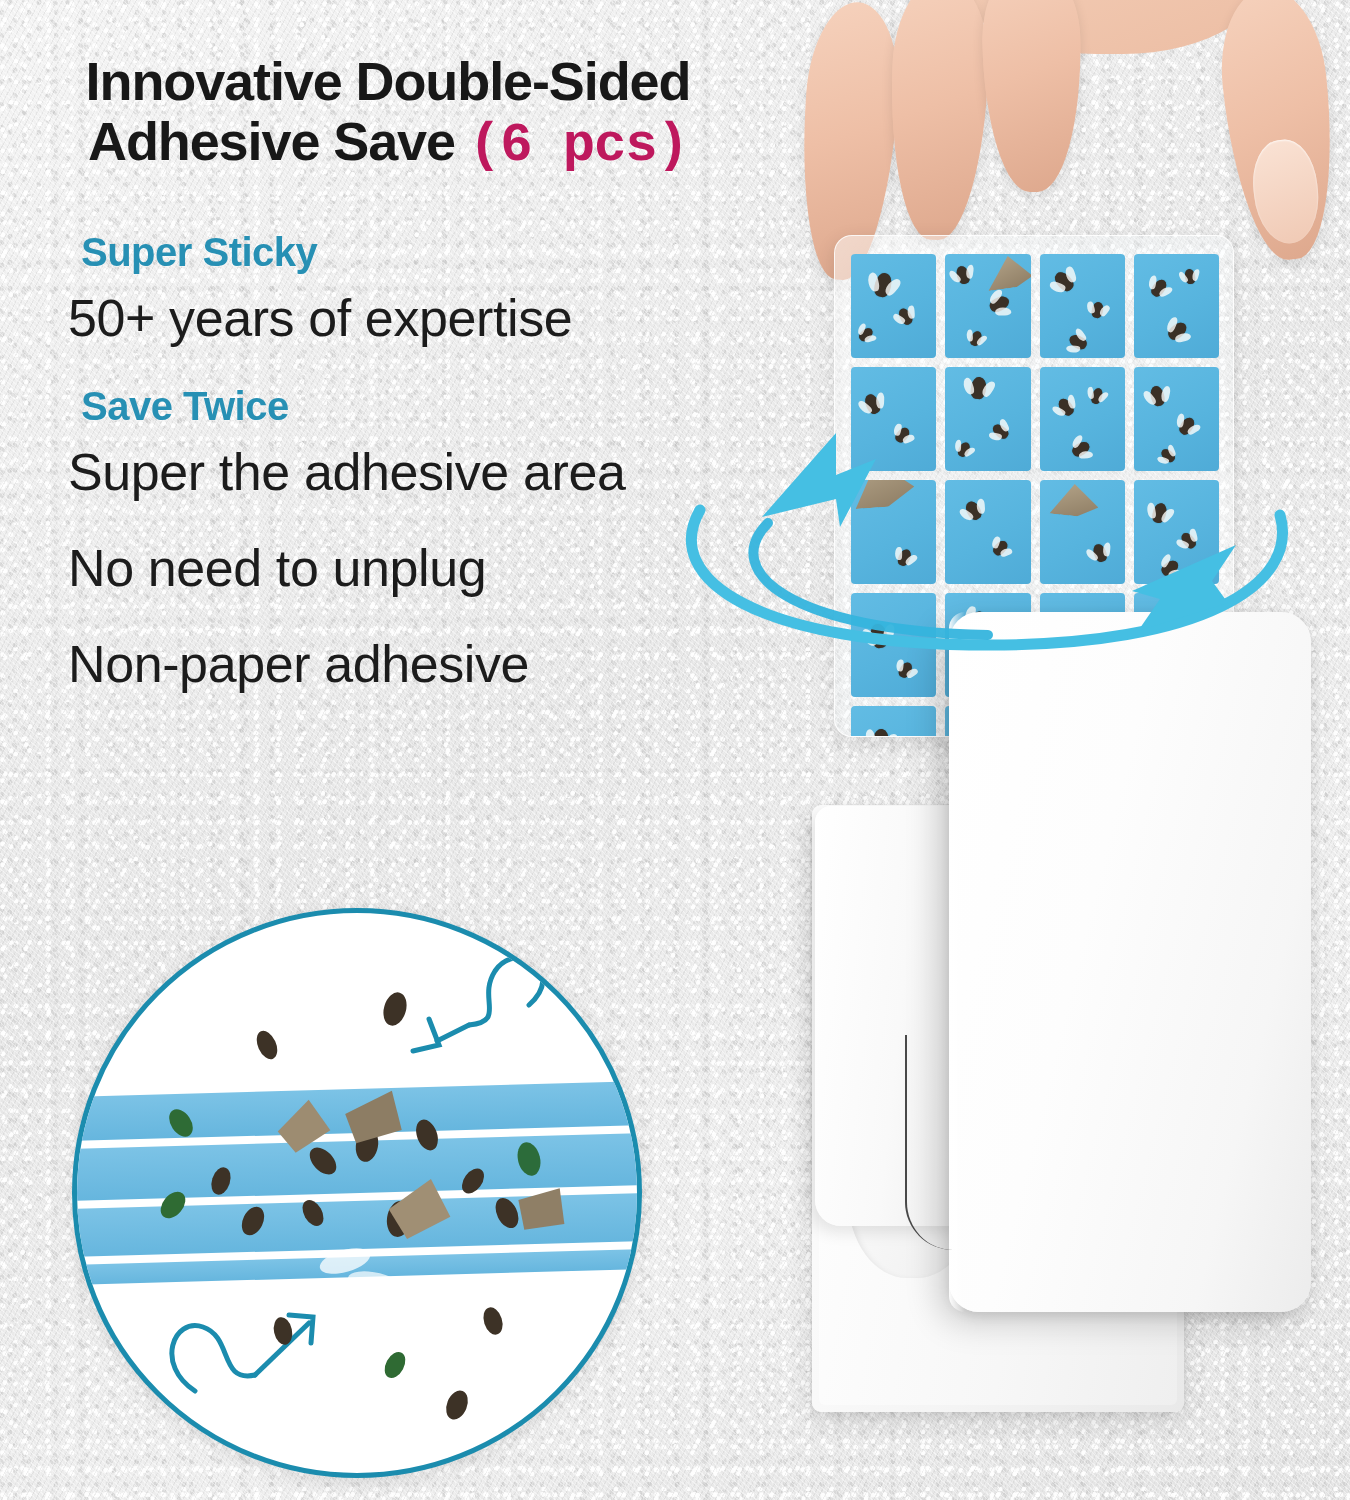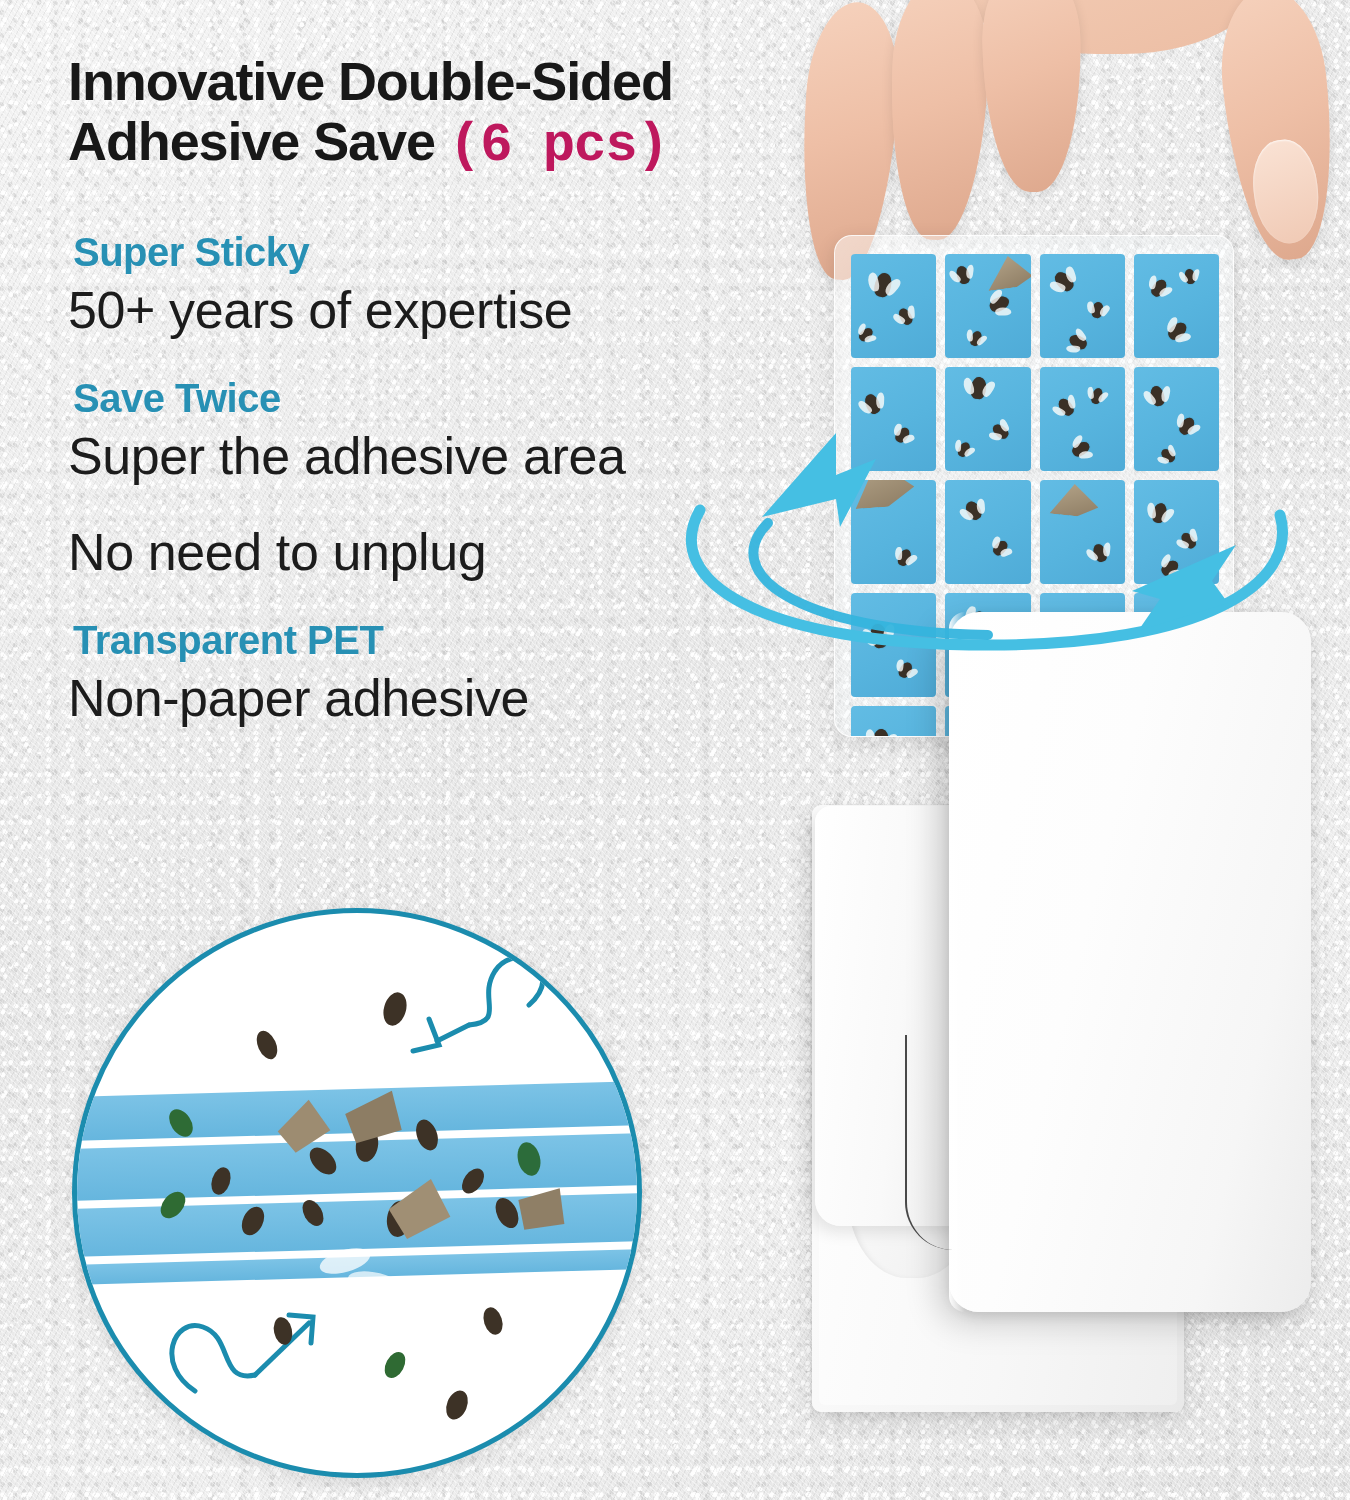--- a/index.html
+++ b/index.html
@@ -45,28 +45,29 @@
   }
 
   
   #copy { position: absolute; left: 68px; top: 52px; width: 640px; z-index: 40; }
 
   #headline {
     font-size: 54px; font-weight: 700; color: #181818;
     line-height: 1.11; letter-spacing: -1.1px;
     margin: 0; font-stretch: condensed;
     text-shadow: 0 1px 0 rgba(255,255,255,.5);
+    text-align: center;
   }
   #headline .accent { color: #be185d; font-family: Liberation Mono, monospace; }
 
   .feature { margin-top: 36px; }
   .feature:first-of-type { margin-top: 54px; }
   .f-title {
     font-size: 40px; font-weight: 700; color: #2790b4;
-    line-height: 1.12; letter-spacing: -.5px; margin: 5px;
+    line-height: 1.12; letter-spacing: -.5px; margin: 13px;
     text-shadow: 0 1px 0 rgba(255,255,255,.45);
   }
   .f-sub {
     font-size: 52px; font-weight: 400; color: #1c1c1c;
     line-height: 1.16; letter-spacing: -.4px; margin: 4px 0 0;
     text-shadow: 0 1px 0 rgba(255,255,255,.4);
   }
 
   
   #outlet-plate {
@@ -223,21 +224,20 @@
     <p class="f-sub">50+ years of expertise</p>
   </div>
   <div class="feature">
     <p class="f-title">Save Twice</p>
     <p class="f-sub">Super the adhesive area</p>
   </div>
   <div class="feature">
     <p class="f-sub">No need to unplug</p>
   </div>
   <div class="feature">
-    <p class="f-title">Transparent PET</p>
     <p class="f-sub">Non-paper adhesive</p>
   </div>
 
 </div>
 
 <div id="hand">
   <div id="palm"></div>
   <div class="finger" style="left:8px;  top:18px;  width:92px;  height:278px; transform:rotate(4deg);"></div>
   <div class="finger" style="left:96px; top:-6px;  width:96px;  height:262px; transform:rotate(2deg);"></div>
   <div class="finger" style="left:188px;top:-22px; width:98px;  height:230px; transform:rotate(-1deg);"></div>

